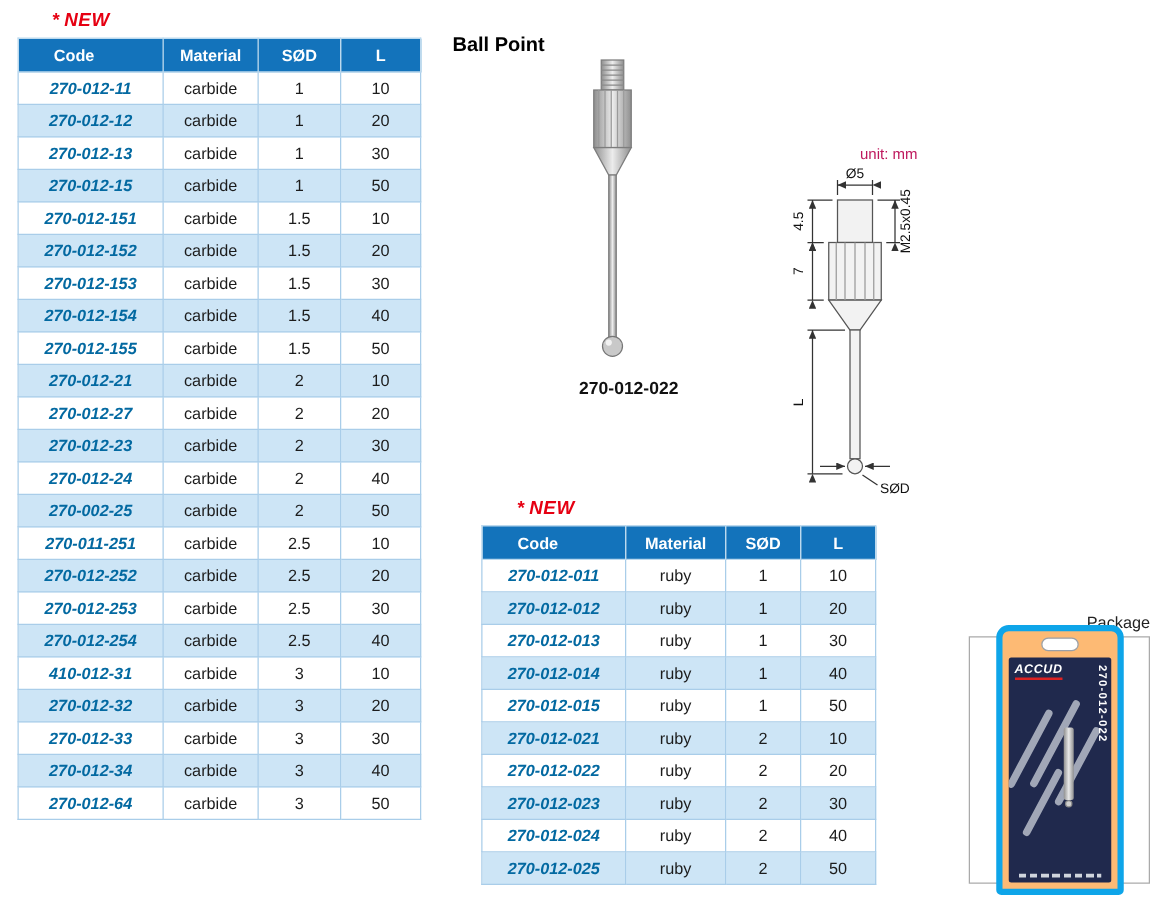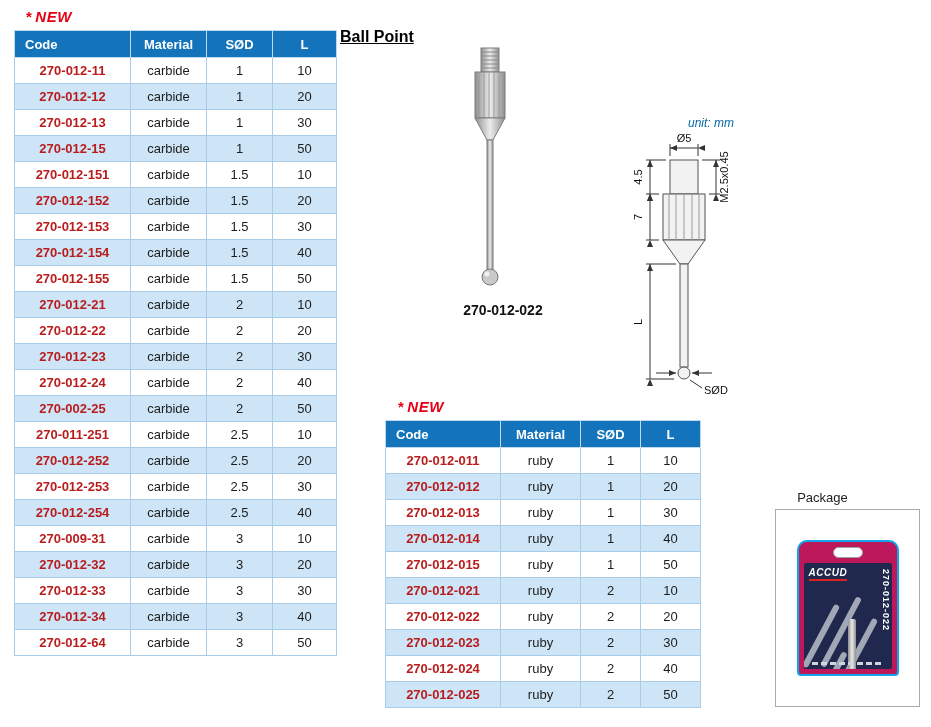--- a/index.html
+++ b/index.html
@@ -4,62 +4,62 @@
 <style>
   * { margin:0; padding:0; box-sizing:border-box; }
   html,body { background:#ffffff; }
   body {
     width:931px; height:727px; position:relative; overflow:hidden;
     font-family:"Liberation Sans", sans-serif; color:#111;
   }
   .abs { position:absolute; }
 
   
-  .new-label { font-size:15px; font-weight:bold; font-style:italic; color:#e60012; letter-spacing:.5px; }
+  .new-label { font-size:15px; font-weight:bold; font-style:italic; color:#e60012; letter-spacing:.5px;margin-left:16px; }
   .new-label .star { font-style:normal; margin-right:3px; }
 
   
   table.spec { border-collapse:collapse; table-layout:fixed; background:#fff; }
   table.spec th {
     background:#1373bb; color:#fff; font-size:13px; font-weight:bold;
     height:27px; border:1px solid #bcd9ee; text-align:center;
   }
-  table.spec th:first-child { text-align:left; padding-left:10px; }
+  table.spec th:first-child { text-align:left; padding-left:28px; }
   table.spec td {
     border:1px solid #a9cde9; height:26px; text-align:center;
     font-size:13px; color:#1c1c1c; background:#fff;
   }
-  table.spec td:first-child { font-weight:bold; color:#b91c1c; }
+  table.spec td:first-child { font-weight:bold; color:#0369a1;font-style:italic; }
   table.spec tbody tr:nth-child(even) td { background:#cde5f6; }
 
   .left-table  { width:322px; }
   .left-table  th:nth-child(1), .left-table  td:nth-child(1){ width:116px; }
   .left-table  th:nth-child(2), .left-table  td:nth-child(2){ width:76px; }
   .left-table  th:nth-child(3), .left-table  td:nth-child(3){ width:66px; }
   .left-table  th:nth-child(4), .left-table  td:nth-child(4){ width:64px; }
 
   .right-table { width:315px; }
   .right-table th:nth-child(1), .right-table td:nth-child(1){ width:115px; }
   .right-table th:nth-child(2), .right-table td:nth-child(2){ width:80px; }
   .right-table th:nth-child(3), .right-table td:nth-child(3){ width:60px; }
   .right-table th:nth-child(4), .right-table td:nth-child(4){ width:60px; }
 
   .product-title { font-size:16px; font-weight:bold; color:#000; }
   .product-caption { font-size:14px; font-weight:bold; text-align:center; width:130px; }
-  .unit-note { font-size:12px; color:#0369a1;font-style:italic; }
+  .unit-note { font-size:12px; color:#be185d; }
 
   
   .package-label { font-size:13px; color:#222; text-align:center; width:145px; }
   .package-box {
     width:145px; height:198px; background:#fff; border:1px solid #aaa;
     display:flex; align-items:center; justify-content:center;
   }
   .blister {
-    position:relative; width:102px; height:136px;
-    background:#be185d; border:2px solid #0ea5e9;
+    position:relative; width:102px; height:216px;
+    background:#fdba74; border:5px solid #0ea5e9;
     border-radius:10px 10px 4px 4px; overflow:hidden;
   }
   .hang-hole {
     position:absolute; top:5px; left:50%; transform:translateX(-50%);
     width:30px; height:11px; background:#ffffff; border:1px solid #9aa0a8;
     border-radius:6px;
   }
   .pack-card {
     position:absolute; top:21px; left:5px; right:5px; bottom:5px;
     background:#20294d; border-radius:2px; overflow:hidden;
@@ -161,21 +161,21 @@
         <td>1.5</td>
         <td>50</td>
       </tr>
       <tr>
         <td>270-012-21</td>
         <td>carbide</td>
         <td>2</td>
         <td>10</td>
       </tr>
       <tr>
-        <td>270-012-22</td>
+        <td>270-012-27</td>
         <td>carbide</td>
         <td>2</td>
         <td>20</td>
       </tr>
       <tr>
         <td>270-012-23</td>
         <td>carbide</td>
         <td>2</td>
         <td>30</td>
       </tr>
@@ -209,21 +209,21 @@
         <td>2.5</td>
         <td>30</td>
       </tr>
       <tr>
         <td>270-012-254</td>
         <td>carbide</td>
         <td>2.5</td>
         <td>40</td>
       </tr>
       <tr>
-        <td>270-009-31</td>
+        <td>410-012-31</td>
         <td>carbide</td>
         <td>3</td>
         <td>10</td>
       </tr>
       <tr>
         <td>270-012-32</td>
         <td>carbide</td>
         <td>3</td>
         <td>20</td>
       </tr>
@@ -241,21 +241,21 @@
       </tr>
       <tr>
         <td>270-012-64</td>
         <td>carbide</td>
         <td>3</td>
         <td>50</td>
       </tr>
     </tbody>
   </table>
 
-<div class="abs product-title" style="left:340px; top:28px;text-decoration:underline;">Ball Point</div>
+<div class="abs product-title" style="left:362px; top:28px;">Ball Point</div>
 
 <svg class="abs" style="left:447px; top:44px;" width="86" height="250" viewBox="0 0 86 250" aria-hidden="true">
   <defs>
     <linearGradient id="metal" x1="0" y1="0" x2="1" y2="0">
       <stop offset="0" stop-color="#8f8f8f"></stop>
         <stop offset="0.5" stop-color="#ececec"></stop>
         <stop offset="1" stop-color="#8f8f8f"></stop>
     </linearGradient>
   </defs>
   <g>
@@ -406,21 +406,21 @@
       </tr>
       <tr>
         <td>270-012-025</td>
         <td>ruby</td>
         <td>2</td>
         <td>50</td>
       </tr>
     </tbody>
   </table>
 
-<div class="abs package-label" style="left:750px; top:490px;">Package</div>
+<div class="abs package-label" style="left:775px; top:490px;text-align:right;">Package</div>
 <div class="abs package-box" style="left:775px; top:509px;">
   <div class="blister">
     <div class="hang-hole"></div>
     <div class="pack-card">
       <div class="ghost g1"></div>
       <div class="ghost g2"></div>
       <div class="ghost g3"></div>
       <div class="ghost g4"></div>
       <div class="mini-stylus"></div>
       <div class="mini-ball"></div>

